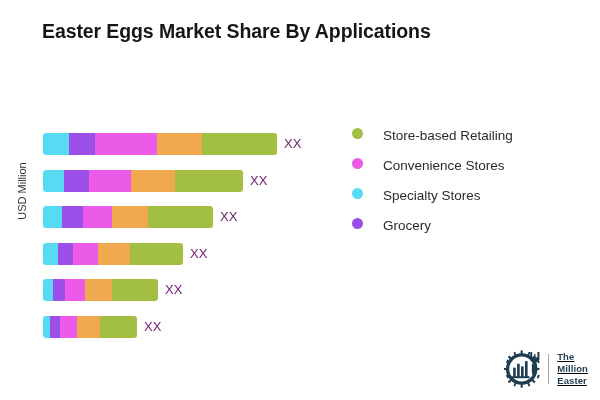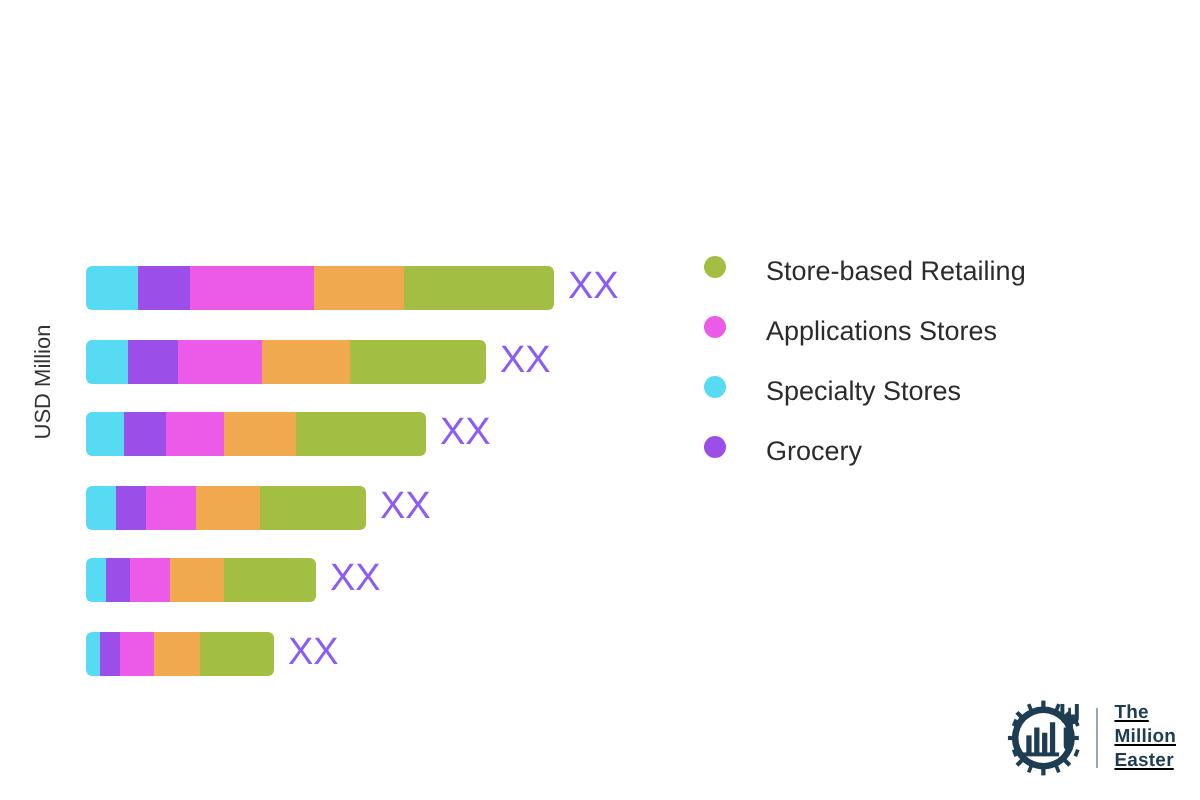--- a/index.html
+++ b/index.html
@@ -46,22 +46,22 @@
     align-items: stretch;
   }
   .bar-track {
     display: flex;
     height: 22px;
     border-radius: 3px;
     overflow: hidden;
   }
   .bar-seg { height: 22px; }
   .bar-value {
-    font-size: 19px;
-    color: #8b5cf6;
+    font-size: 13px;
+    color: #701a75;
     line-height: 22px;
     padding-left: 7px;
     white-space: nowrap;
   }
 
   #legend {
     position: absolute;
     left: 352px; top: 128px;
     width: 220px;
   }
@@ -101,20 +101,21 @@
     color: #1e3c52;
     line-height: 1.28;
     letter-spacing: 0.1px;
   }
 </style>
 </head>
 <body>
 
 <div id="chart-root">
 
+  <div id="chart-title">Easter Eggs Market Share By Applications</div>
 
   <div id="y-axis-label">USD Million</div>
 
   <div id="plot-area">
       <div class="bar-row" style="top: 0px;">
         <div class="bar-track">
           <div class="bar-seg" title="Specialty Stores" style="width: 26px; background: rgb(87, 219, 242);"></div>
           <div class="bar-seg" title="Grocery" style="width: 26px; background: rgb(156, 79, 232);"></div>
           <div class="bar-seg" title="Convenience Stores" style="width: 62px; background: rgb(236, 91, 232);"></div>
           <div class="bar-seg" title="Supermarket" style="width: 45px; background: rgb(240, 169, 78);"></div>
@@ -174,21 +175,21 @@
       </div>
     </div>
 
   <div id="legend">
       <div class="legend-item">
         <span class="legend-dot" style="background: rgb(162, 191, 67);"></span>
         <span class="legend-label">Store-based Retailing</span>
       </div>
       <div class="legend-item">
         <span class="legend-dot" style="background: rgb(236, 91, 232);"></span>
-        <span class="legend-label">Applications Stores</span>
+        <span class="legend-label">Convenience Stores</span>
       </div>
       <div class="legend-item">
         <span class="legend-dot" style="background: rgb(87, 219, 242);"></span>
         <span class="legend-label">Specialty Stores</span>
       </div>
       <div class="legend-item">
         <span class="legend-dot" style="background: rgb(156, 79, 232);"></span>
         <span class="legend-label">Grocery</span>
       </div>
     </div>

